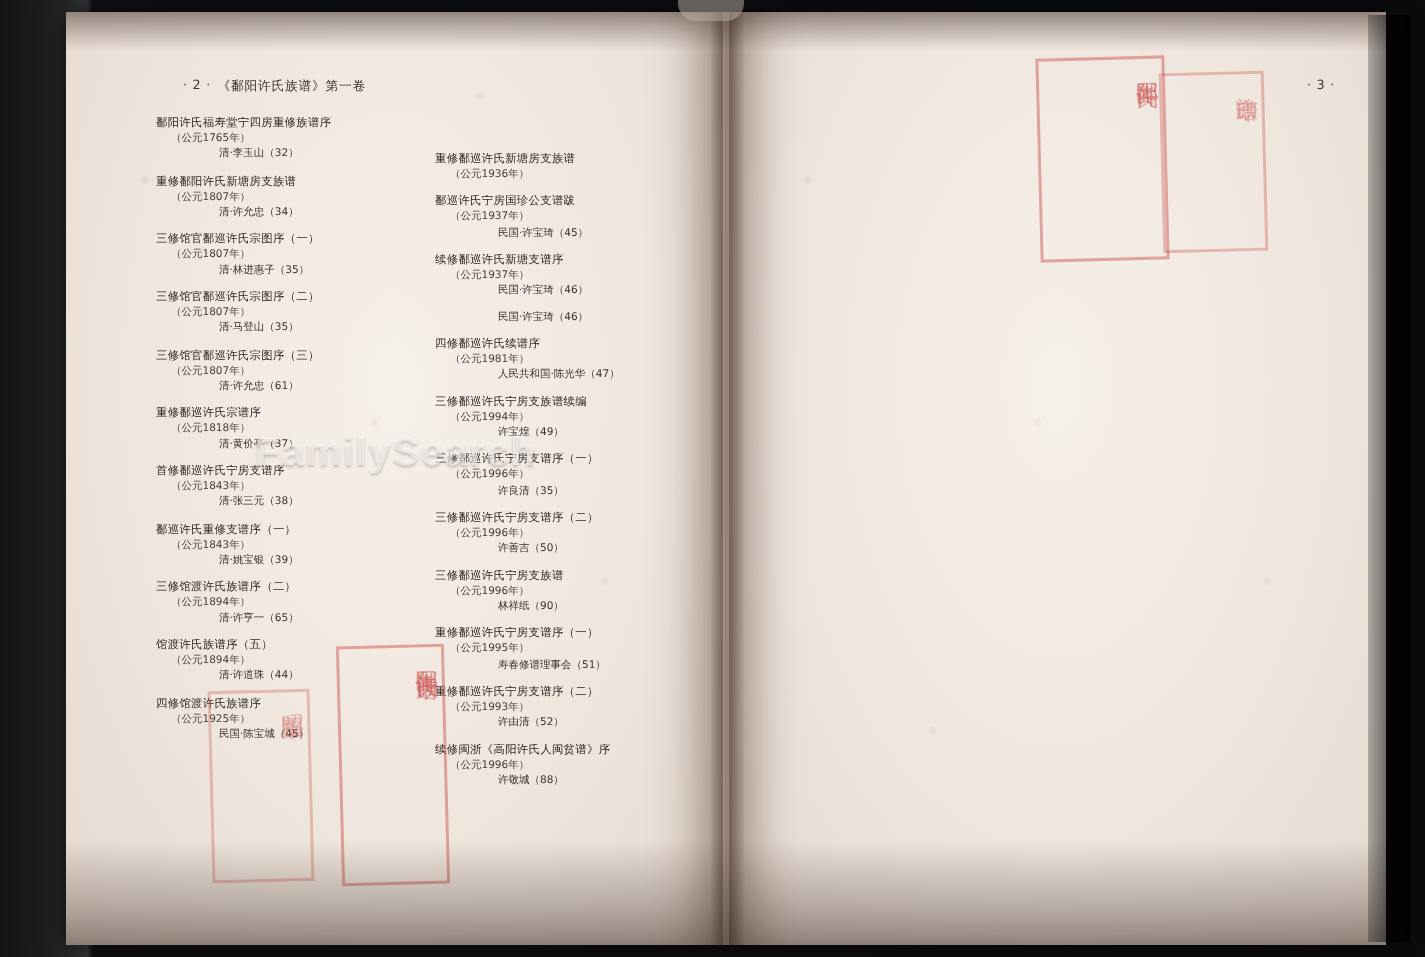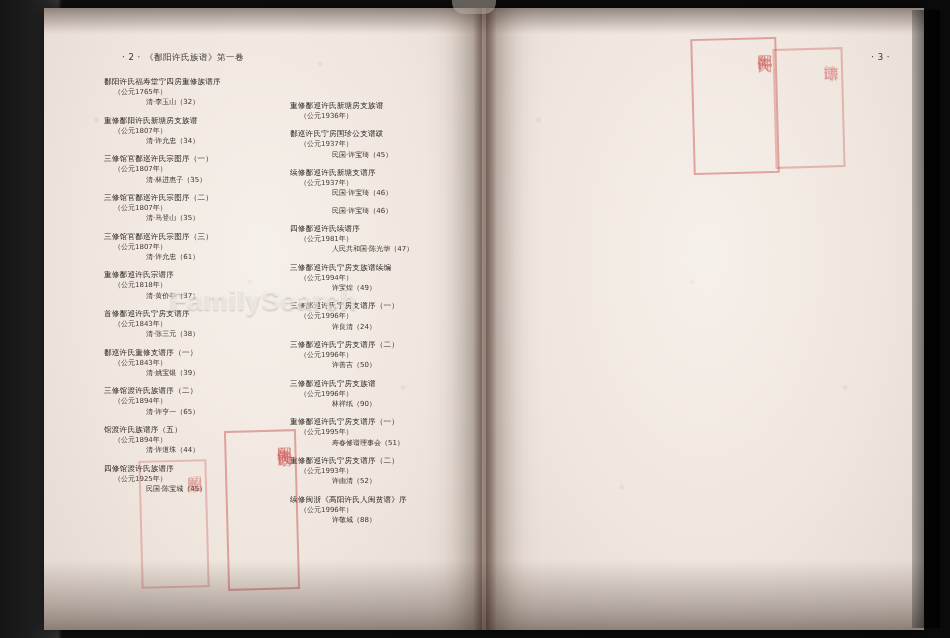--- a/index.html
+++ b/index.html
@@ -290,21 +290,21 @@
 
         <div class="entry">
           <div class="t"><span class="lead">三修鄱巡许氏宁房支族谱续编</span></div>
           <div class="sub">（公元1994年）</div>
           <div class="auth">许宝煌（49）</div>
         </div>
 
         <div class="entry">
           <div class="t"><span class="lead">三修鄱巡许氏宁房支谱序（一）</span></div>
           <div class="sub">（公元1996年）</div>
-          <div class="auth">许良清（24）</div>
+          <div class="auth">许良清（35）</div>
         </div>
 
         <div class="entry">
           <div class="t"><span class="lead">三修鄱巡许氏宁房支谱序（二）</span></div>
           <div class="sub">（公元1996年）</div>
           <div class="auth">许善吉（50）</div>
         </div>
 
         <div class="entry">
           <div class="t"><span class="lead">三修鄱巡许氏宁房支族谱</span></div>

